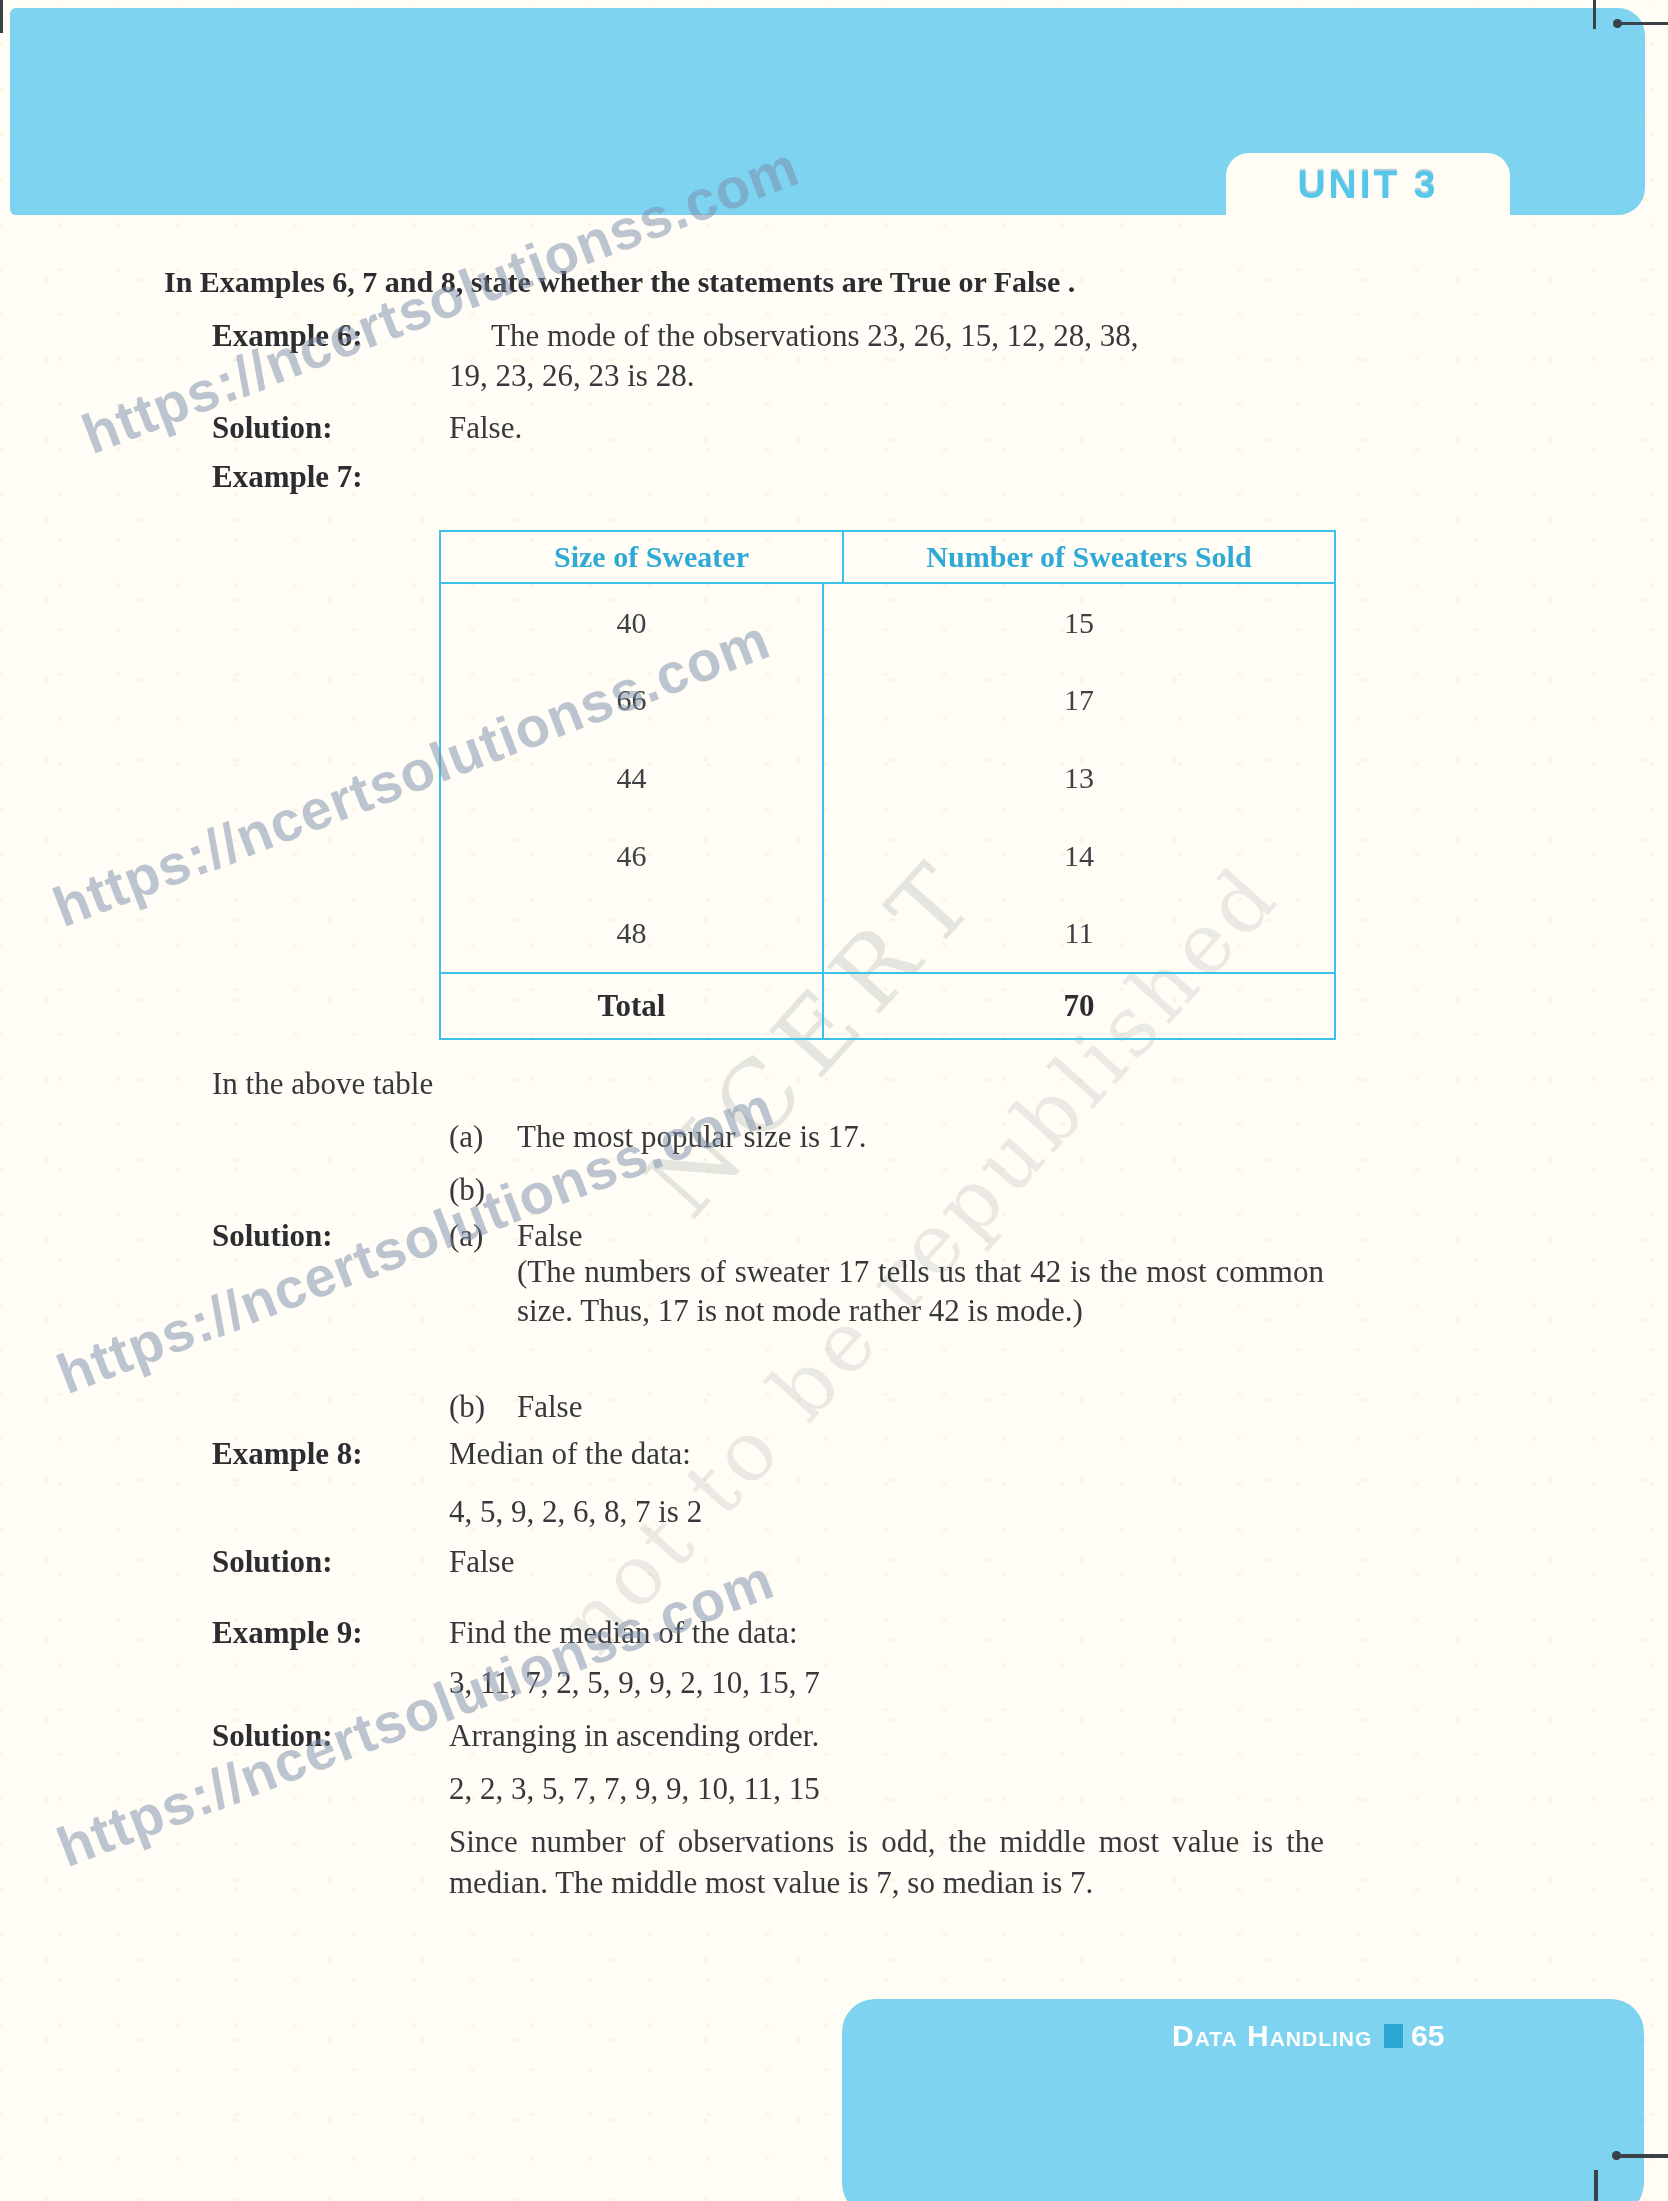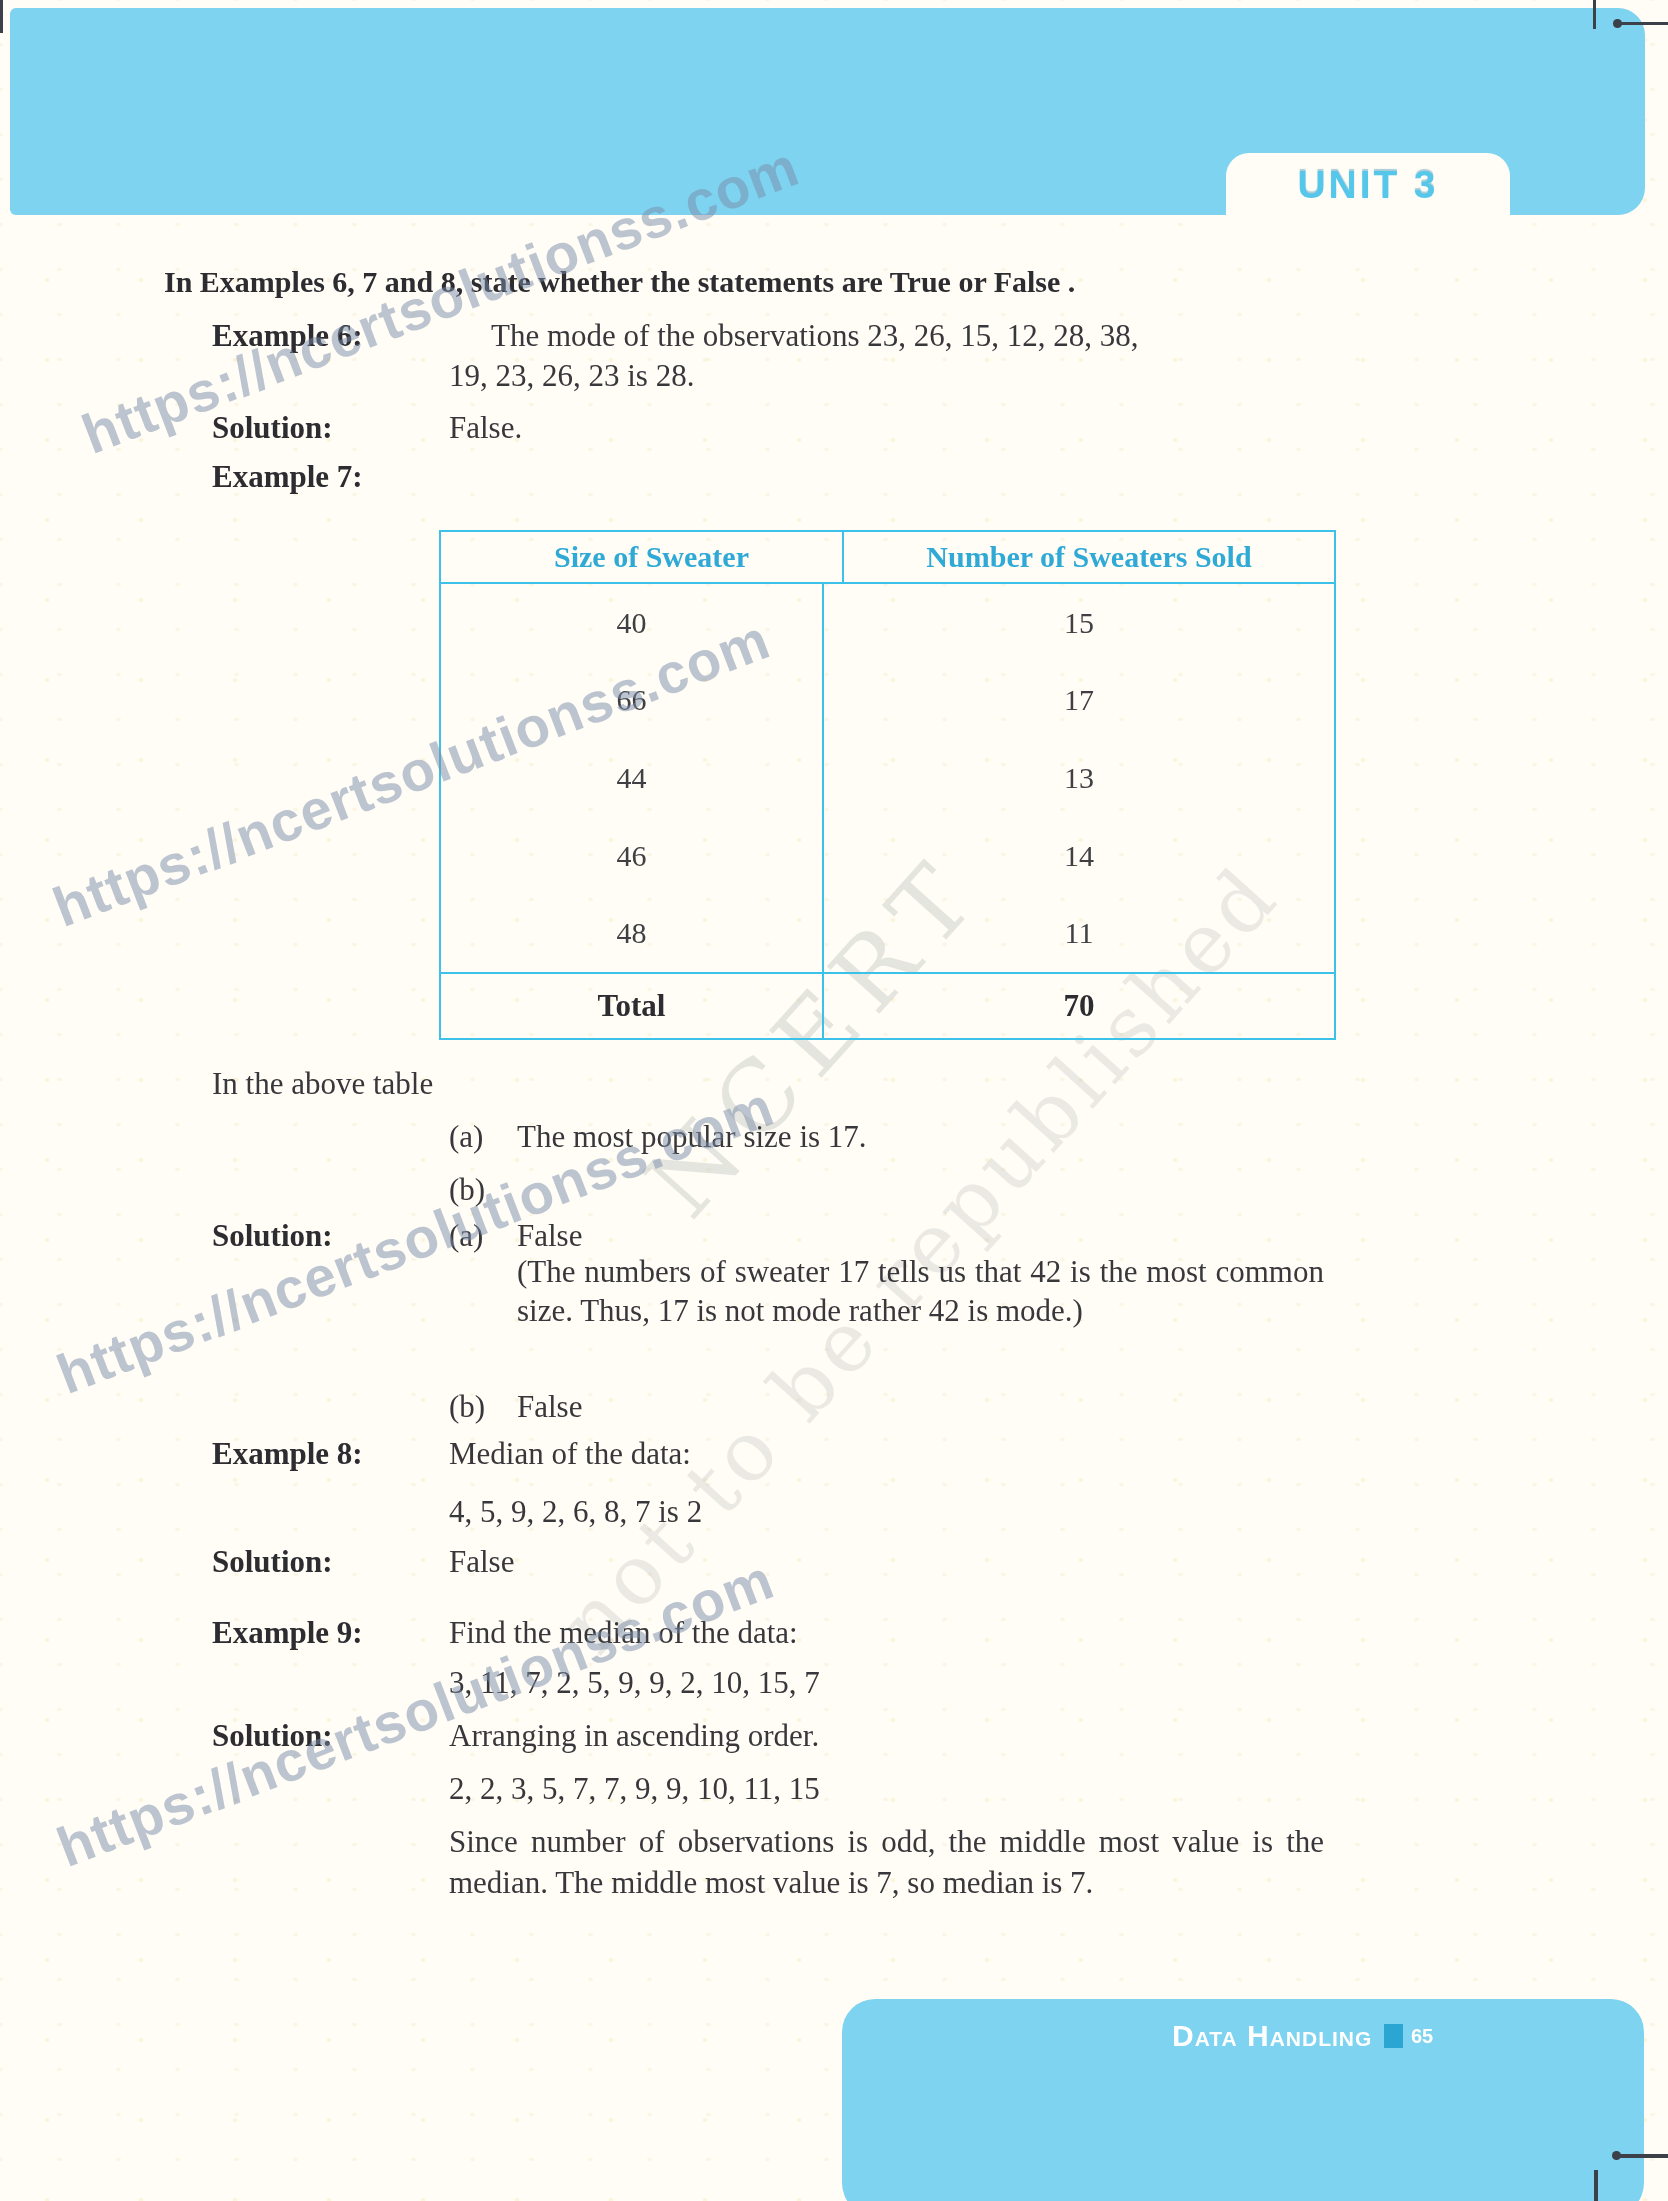--- a/index.html
+++ b/index.html
@@ -35,21 +35,21 @@
     position:absolute;left:842px;top:1999px;width:802px;height:217px;
     background:#7dd3f0;border-radius:33px;z-index:1;
   }
   .footer-line{
     position:absolute;left:1172px;top:2019px;z-index:2;
     display:flex;align-items:center;
     font-family:"Liberation Sans", sans-serif;font-weight:bold;color:#ffffff;
   }
   .footer-chapter{font-variant:small-caps;font-size:30px;letter-spacing:1px;}
   .footer-square{width:19.3px;height:24px;background:#2ba5d1;margin:0 7.7px 0 11.6px;}
-  .footer-page{font-size:20px;}
+  .footer-page{font-size:30px;}
   
   .mark{position:absolute;background:#3c4049;z-index:3;}
   .mark-dot{position:absolute;background:#3c4049;border-radius:50%;width:8.7px;height:8.7px;z-index:3;}
   
   .t{position:absolute;font-size:31px;line-height:1.25;z-index:2;white-space:nowrap;}
   .b{font-weight:bold;color:#2c2c31;}
   .intro{font-size:30px;}
   .para{white-space:normal;text-align:justify;}
   
   .stable{

